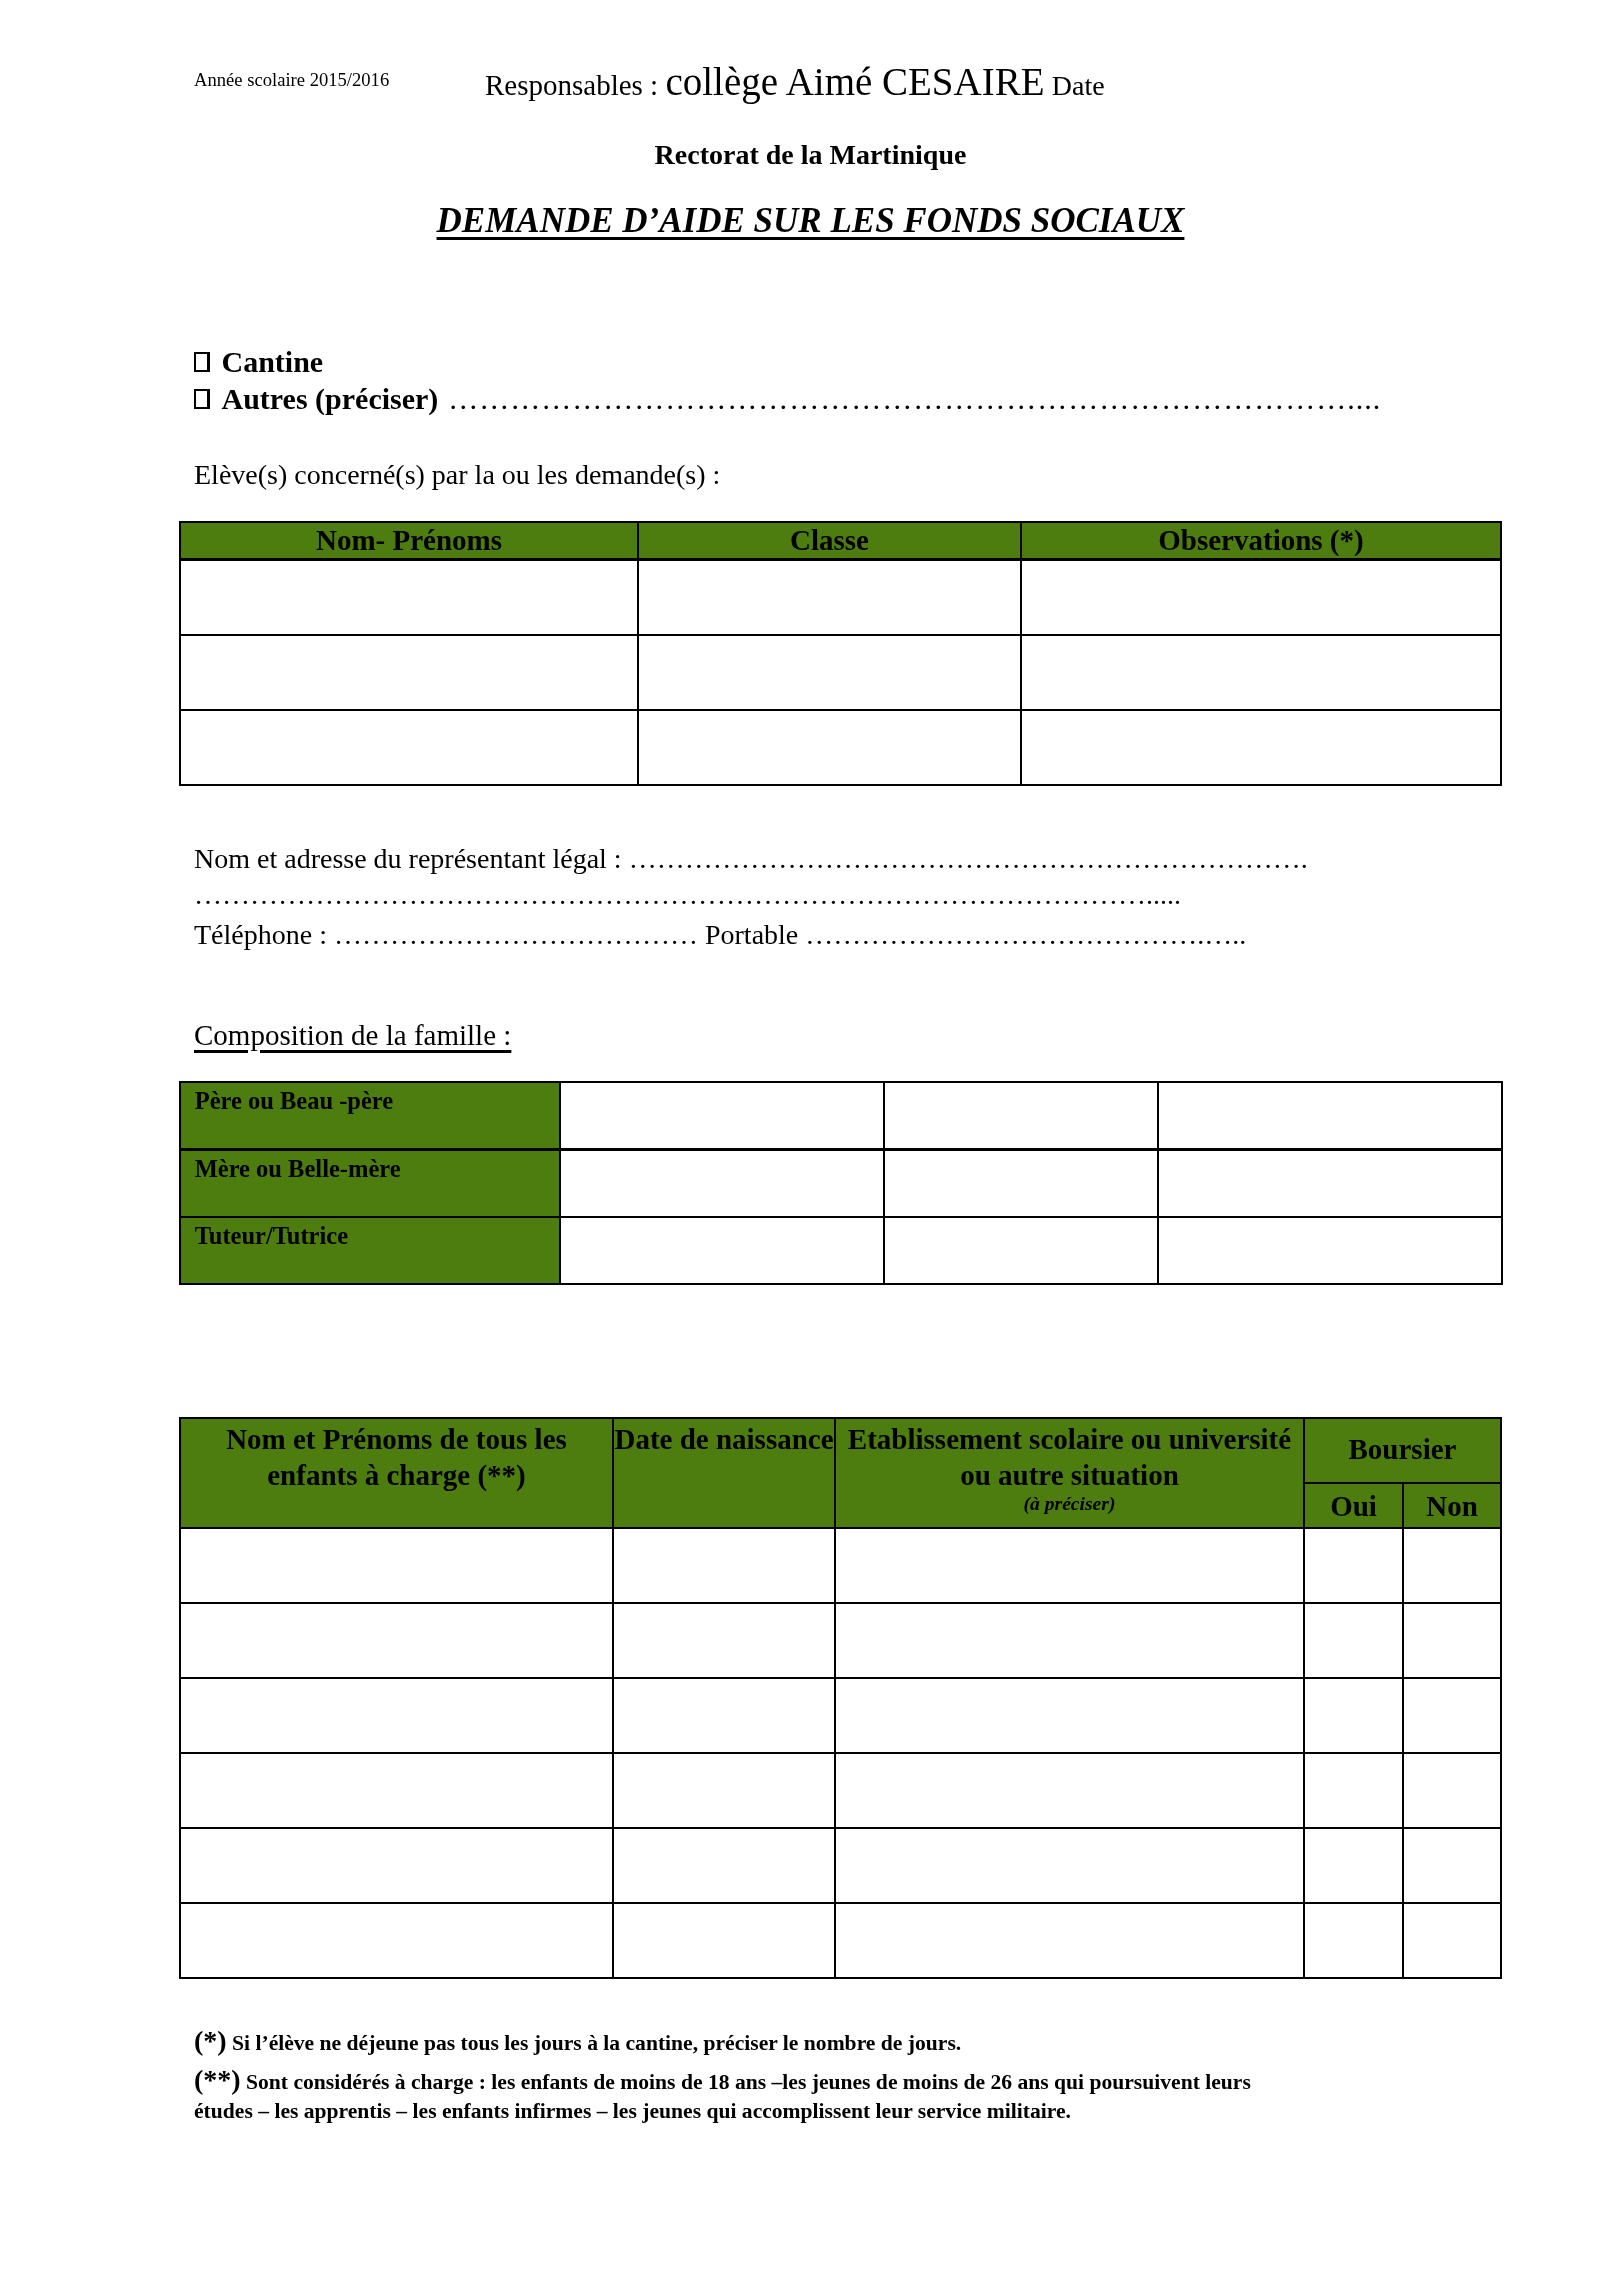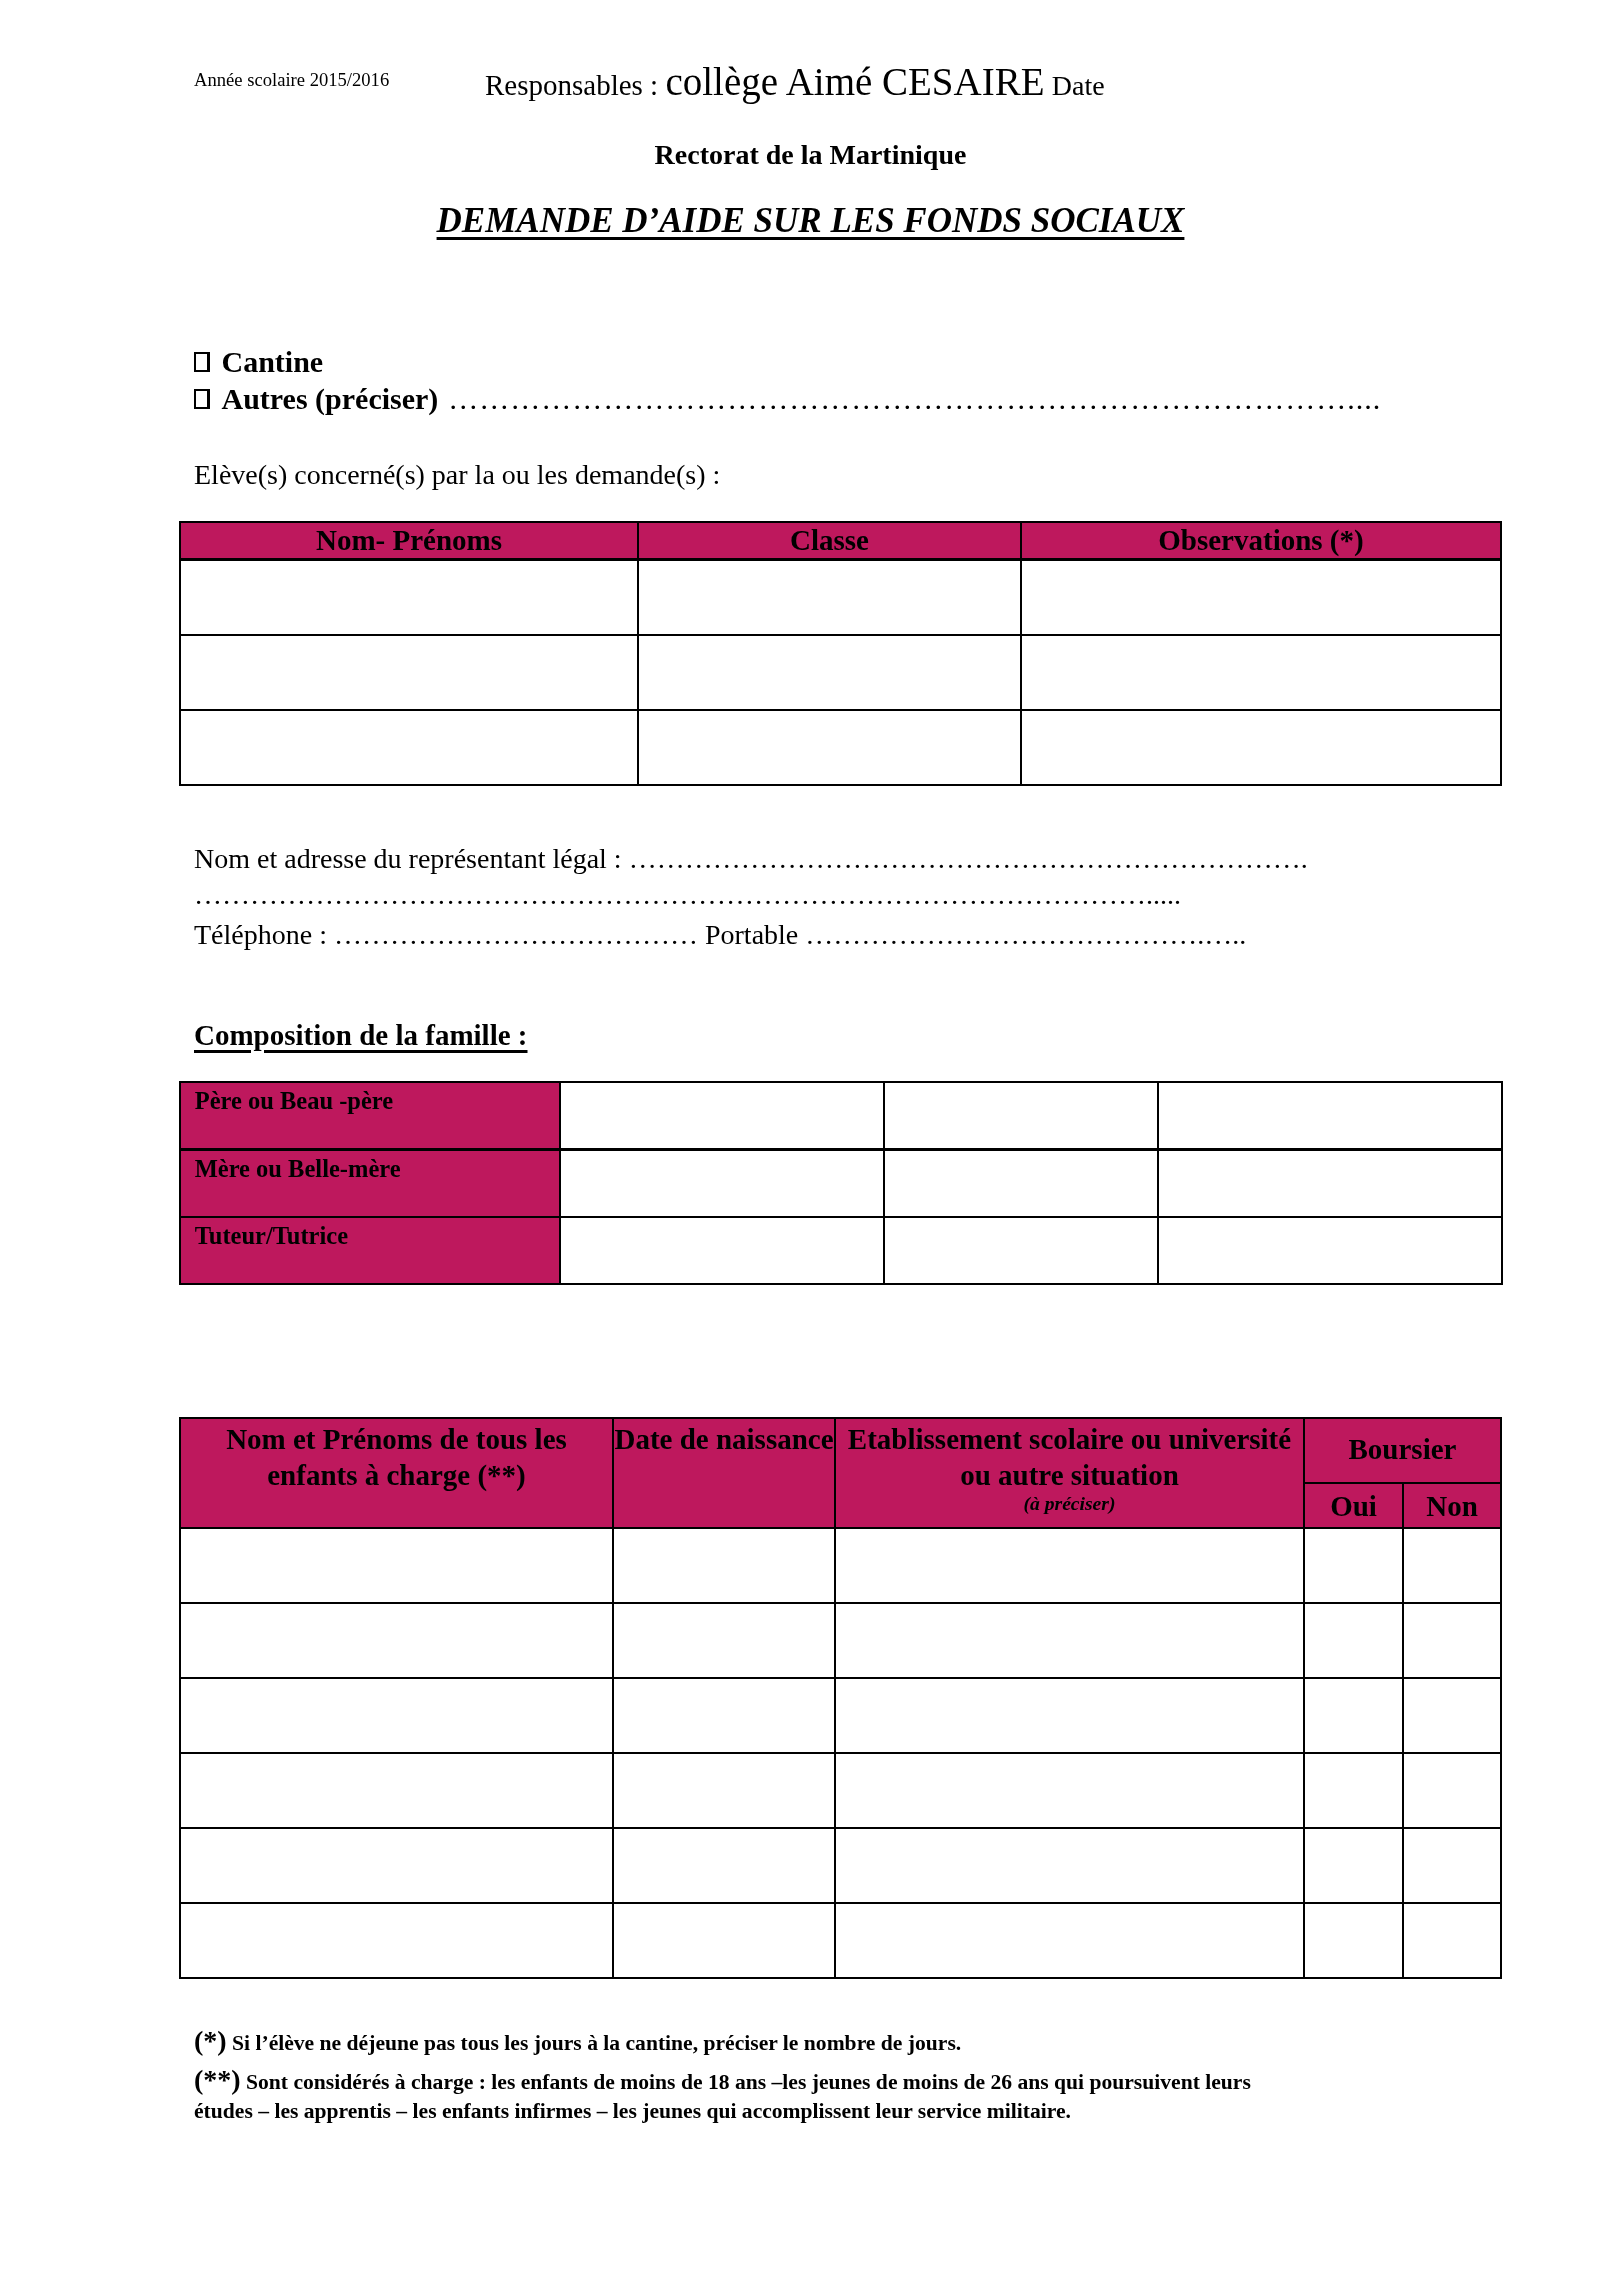--- a/index.html
+++ b/index.html
@@ -19,34 +19,34 @@
   .check-row { left:194px; font-size:30px; font-weight:bold; display:flex; align-items:center; }
   .checkbox { display:inline-block; width:15.7px; height:19.6px; border:2px solid #000; border-right-width:3.9px; border-top-width:2.9px; margin-right:11.8px; box-sizing:border-box; }
   .dots { font-weight:normal; letter-spacing:1px; }
   #row-cantine { top:345px; }
   #row-autres { top:382px; }
 
   #eleves-label { left:194px; top:459px; font-size:28px; }
 
   table { border-collapse:collapse; position:absolute; table-layout:fixed; }
   td, th { border:2px solid #000; padding:0; font-weight:bold; }
-  .shade { background:#be185d; }
+  .shade { background:#4d7c0f; }
 
   
   #t1 { left:179px; top:521px; width:1321px; border:2.9px solid #000; }
   #t1 th { height:35px; font-size:29px; text-align:center; vertical-align:middle; border-bottom:3.9px solid #000; }
   #t1 td { height:73px; }
   #t1 tr.r td { border-bottom:2.9px solid #000; }
 
   .line { left:194px; font-size:28px; }
   #rep-line { top:843px; }
   #dots-line { top:879px; }
   #tel-line { top:919px; }
 
-  #compo { left:194px; top:1019px; font-size:29px; font-weight:bold; text-decoration:underline; text-decoration-thickness:2.9px; text-underline-offset:4.9px; }
+  #compo { left:194px; top:1019px; font-size:29px; font-weight:normal; text-decoration:underline; text-decoration-thickness:2.9px; text-underline-offset:4.9px; }
 
   
   #t2 { left:179px; top:1081px; width:1323px; border:2.9px solid #000; }
   #t2 th { height:61px; font-size:24.5px; text-align:center; vertical-align:top; padding-top:3.9px; }
   #t2 td { height:61px; font-size:24.5px; vertical-align:top; padding-top:3.9px; }
   #t2 td.rowlabel { padding-left:13.7px; text-align:left; }
   #t2 tr.hdr th { border-bottom:2.9px solid #000; }
   #t2 tr.r1 td { border-bottom:3.9px solid #000; }
 
   

